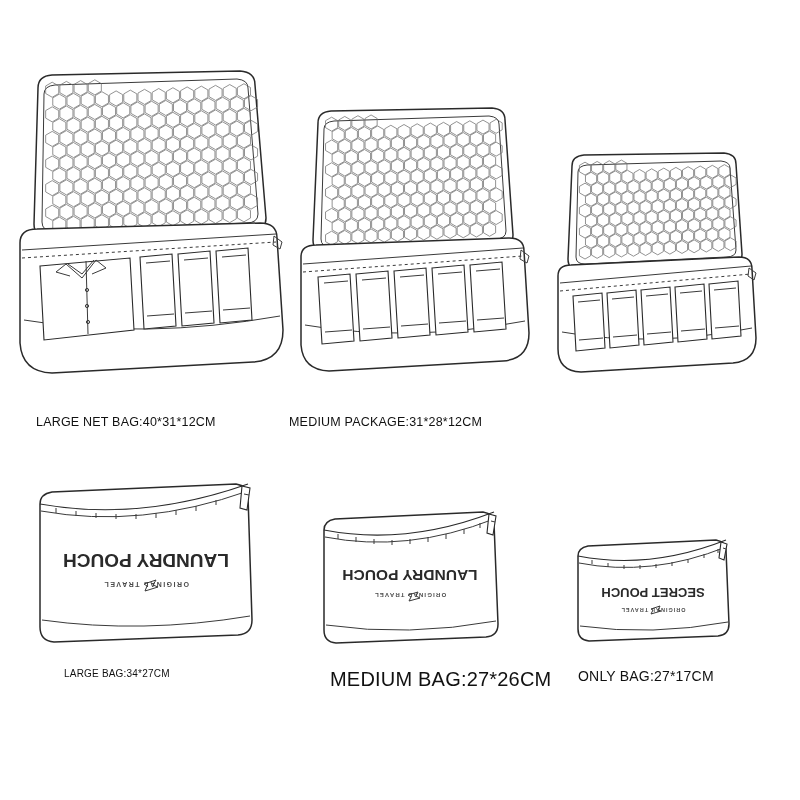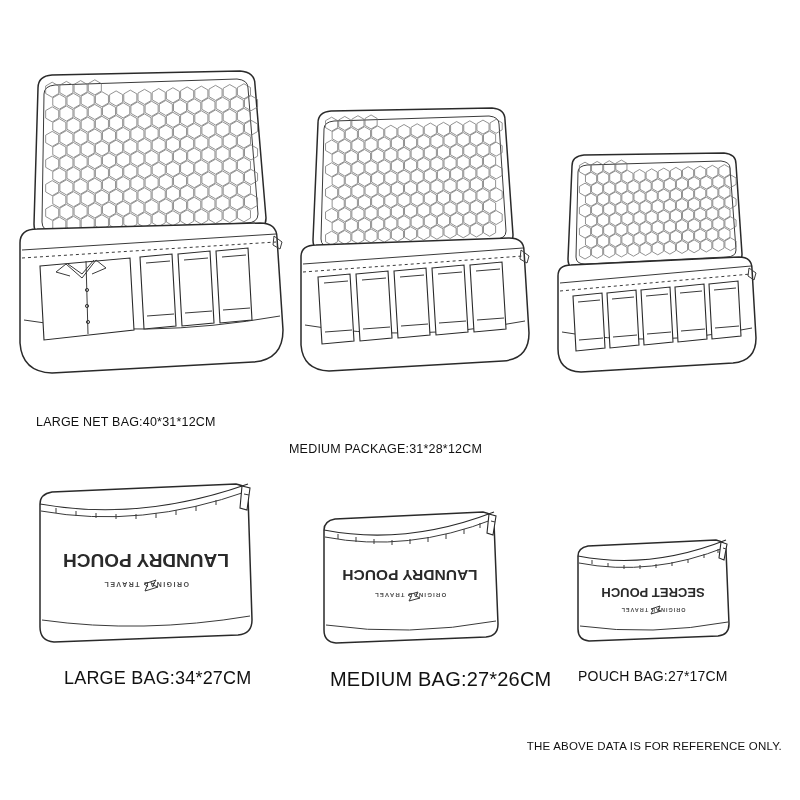--- a/index.html
+++ b/index.html
@@ -435,21 +435,21 @@
         <path class="ln-t" d="M73 224 L100 222"></path>
         <path class="ln-t" d="M111 221 L138 219"></path>
         <path class="ln-t" d="M149 218 L176 216"></path>
         <path class="ln-t" d="M187 215 L214 213"></path>
       </g>
       <g>
         <path class="ln-t" d="M231 145 l8 6 l-2 7 l-7 -4 Z"></path>
       </g>
     </svg>
   </div>
-  <div class="caption" style="left:289px; top:415px;margin-top:27px;">MEDIUM PACKAGE:31*28*12CM</div>
+  <div class="caption" style="left:289px; top:415px;">MEDIUM PACKAGE:31*28*12CM</div>
 
   <div class="item" style="left:548px; top:150px;">
     <svg width="220" height="230" viewBox="0 0 220 230">
       <g>
         <path class="ln fillw" d="M24 16 q0 -10 12 -11 L176 3 q12 1 12 11 L194 104 q0 11 -12 12 L32 121 q-12 -1 -12 -12 Z"></path>
         <path class="ln-t" d="M30 22 q0 -6 9 -7 L173 11 q9 1 9 7 L188 100 q0 7 -10 7 L37 114 q-9 0 -9 -7 Z"></path>
         <g class="mesh">
             <path d="M42.58,15.38L42.58,21.82L37.00,25.04L31.42,21.82L31.42,15.38L37.00,12.16Z" fill="none" stroke="#6f6f6f" stroke-width="0.75"></path>
             <path d="M54.70,14.68L54.70,21.12L49.12,24.34L43.55,21.12L43.55,14.68L49.12,11.46Z" fill="none" stroke="#6f6f6f" stroke-width="0.75"></path>
             <path d="M66.83,13.98L66.83,20.42L61.25,23.64L55.67,20.42L55.67,13.98L61.25,10.76Z" fill="none" stroke="#6f6f6f" stroke-width="0.75"></path>
@@ -611,21 +611,21 @@
       </g>
 
       <text class="txt-pouch" x="120" y="86" font-size="19" text-anchor="middle" transform="rotate(180 120 80)">LAUNDRY POUCH</text>
       <text class="txt-sub" x="120" y="110" font-size="7" text-anchor="middle" letter-spacing="1.5" transform="rotate(180 120 106)">ORIGINAL   TRAVEL</text>
 
       <path class="ln-t" d="M118 104 l12 -4 l-3 5 l5 2 l-13 4 l2 -5 Z" fill="#4a4a4a" stroke="none"></path>
 
       <path class="ln-t" d="M16 140 q100 14 208 -4"></path>
     </svg>
   </div>
-  <div class="caption" style="left:64px; top:668px; font-size:18px;">LARGE  BAG:34*27CM</div>
+  <div class="caption" style="left:64px; top:668px; font-size:10px;">LARGE  BAG:34*27CM</div>
 
   <div class="item" style="left:312px; top:508px;">
     <svg width="196" height="142" viewBox="0 0 196 142">
       <path class="ln fillw" d="M12 22 q0 -9 11 -11 L171 4 q11 2 11 11 L186 116 q0 12 -12 13 L24 135 q-12 -1 -12 -13 Z"></path>
       <path class="ln-th" d="M12 22 q82 16 170 -18"></path>
       <path class="ln-t" d="M13 29 q82 16 169 -18"></path>
       <g class="ln-t">
         <path d="M26 26 l0 5"></path>
           <path d="M44 29 l0 5"></path>
           <path d="M62 31 l0 5"></path>
@@ -667,17 +667,16 @@
       <g>
         <path class="ln-th fillw" d="M153 6 l6 2 l-3 16 l-5 -2 Z"></path>
         <path class="ln-t" d="M155 12 l3 1"></path>
       </g>
       <text class="txt-pouch" x="85" y="60" font-size="13" text-anchor="middle" transform="rotate(180 85 56)">SECRET POUCH</text>
       <text class="txt-sub" x="85" y="78" font-size="5.5" text-anchor="middle" letter-spacing="1" transform="rotate(180 85 75)">ORIGINAL   TRAVEL</text>
       <path class="ln-t" d="M83 73 l9 -3 l-2 4 l3 1 l-10 3 l2 -4 Z" fill="#4a4a4a" stroke="none"></path>
       <path class="ln-t" d="M12 90 q72 10 148 -4"></path>
     </svg>
   </div>
-  <div class="caption" style="left:578px; top:668px; font-size:14px;">POUCH BAG:27*17CM</div>
-
-  <div class="footnote">THE ABOVE DATA IS FOR REFERENCE ONLY.</div>
+  <div class="caption" style="left:578px; top:668px; font-size:14px;">ONLY BAG:27*17CM</div>
+
 
 </div>
 
 </body></html>

